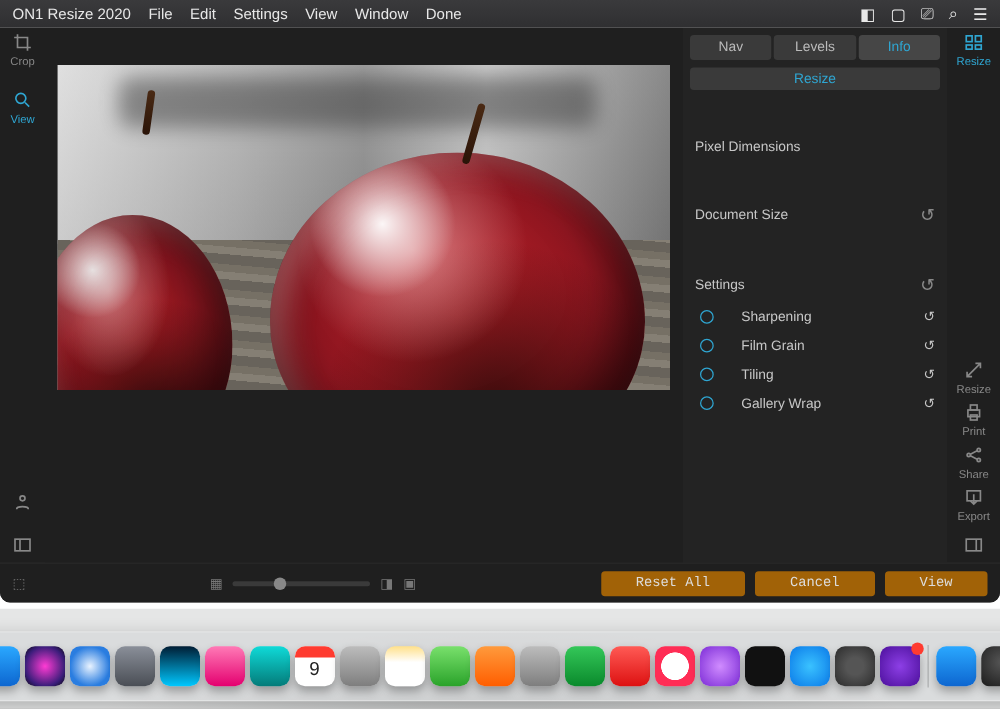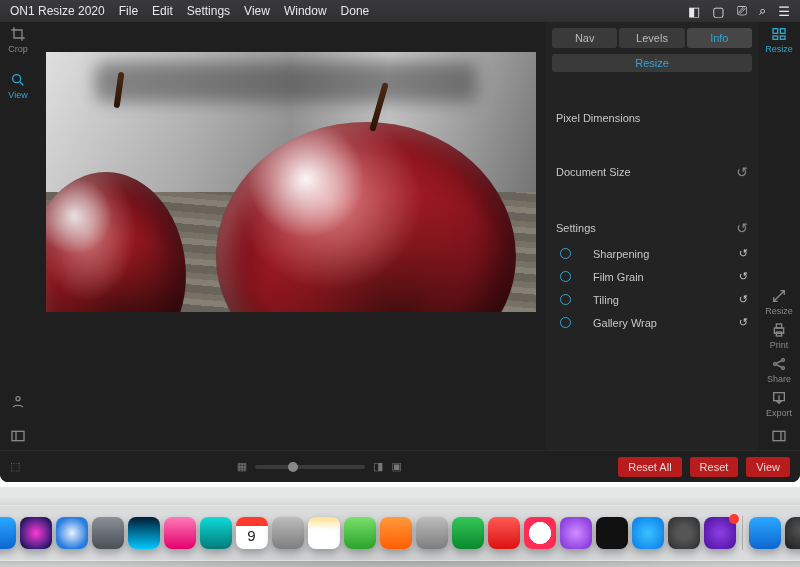--- a/index.html
+++ b/index.html
@@ -156,21 +156,21 @@
   
   .bottombar {
     height: 32px;
     background:#1f1f1f;
     display:flex; align-items:center; padding:0 10px; gap:8px;
     border-top:1px solid #2a2a2a;
     font-size:11px; color:#bbb;
   }
   .bottombar .filler{flex:1;}
   .btn {
-    background:#b91c1c; border-radius:3px; padding:4px 10px; cursor:pointer; color:#ddd;
+    background:#a16207; border-radius:3px; padding:4px 28px; cursor:pointer; color:#ddd;font-family:Liberation Mono, monospace;
   }
   .slider {
     width:110px; height:4px; background:#3a3a3a; border-radius:2px; position:relative;
   }
   .slider .thumb{position:absolute; left:30%; top:-3px; width:10px; height:10px; background:#888; border-radius:50%;}
   
   .dock-wrap {
     position:absolute; left:0; right:0; bottom:0; height:80px;
     display:flex; justify-content:center; align-items:flex-end;
     background: radial-gradient(ellipse at 50% 140%, #b8baba 0%, #e5e6e6 60%);
@@ -386,21 +386,21 @@
     <span style="color:#777">⬚</span>
     <span class="filler"></span>
     <span style="color:#777">▦</span>
     <div class="slider">
         <div class="thumb"></div>
       </div>
     <span style="color:#777">◨</span>
     <span style="color:#777">▣</span>
     <span class="filler"></span>
     <span class="btn">Reset All</span>
-    <span class="btn">Reset</span>
+    <span class="btn">Cancel</span>
     <span class="btn">View</span>
   </div>
 </div>
 
 <div class="dock-wrap">
   <div class="dock">
     <div class="dicon finder"></div>
     <div class="dicon siri"></div>
     <div class="dicon safari"></div>
     <div class="dicon launchpad"></div>

